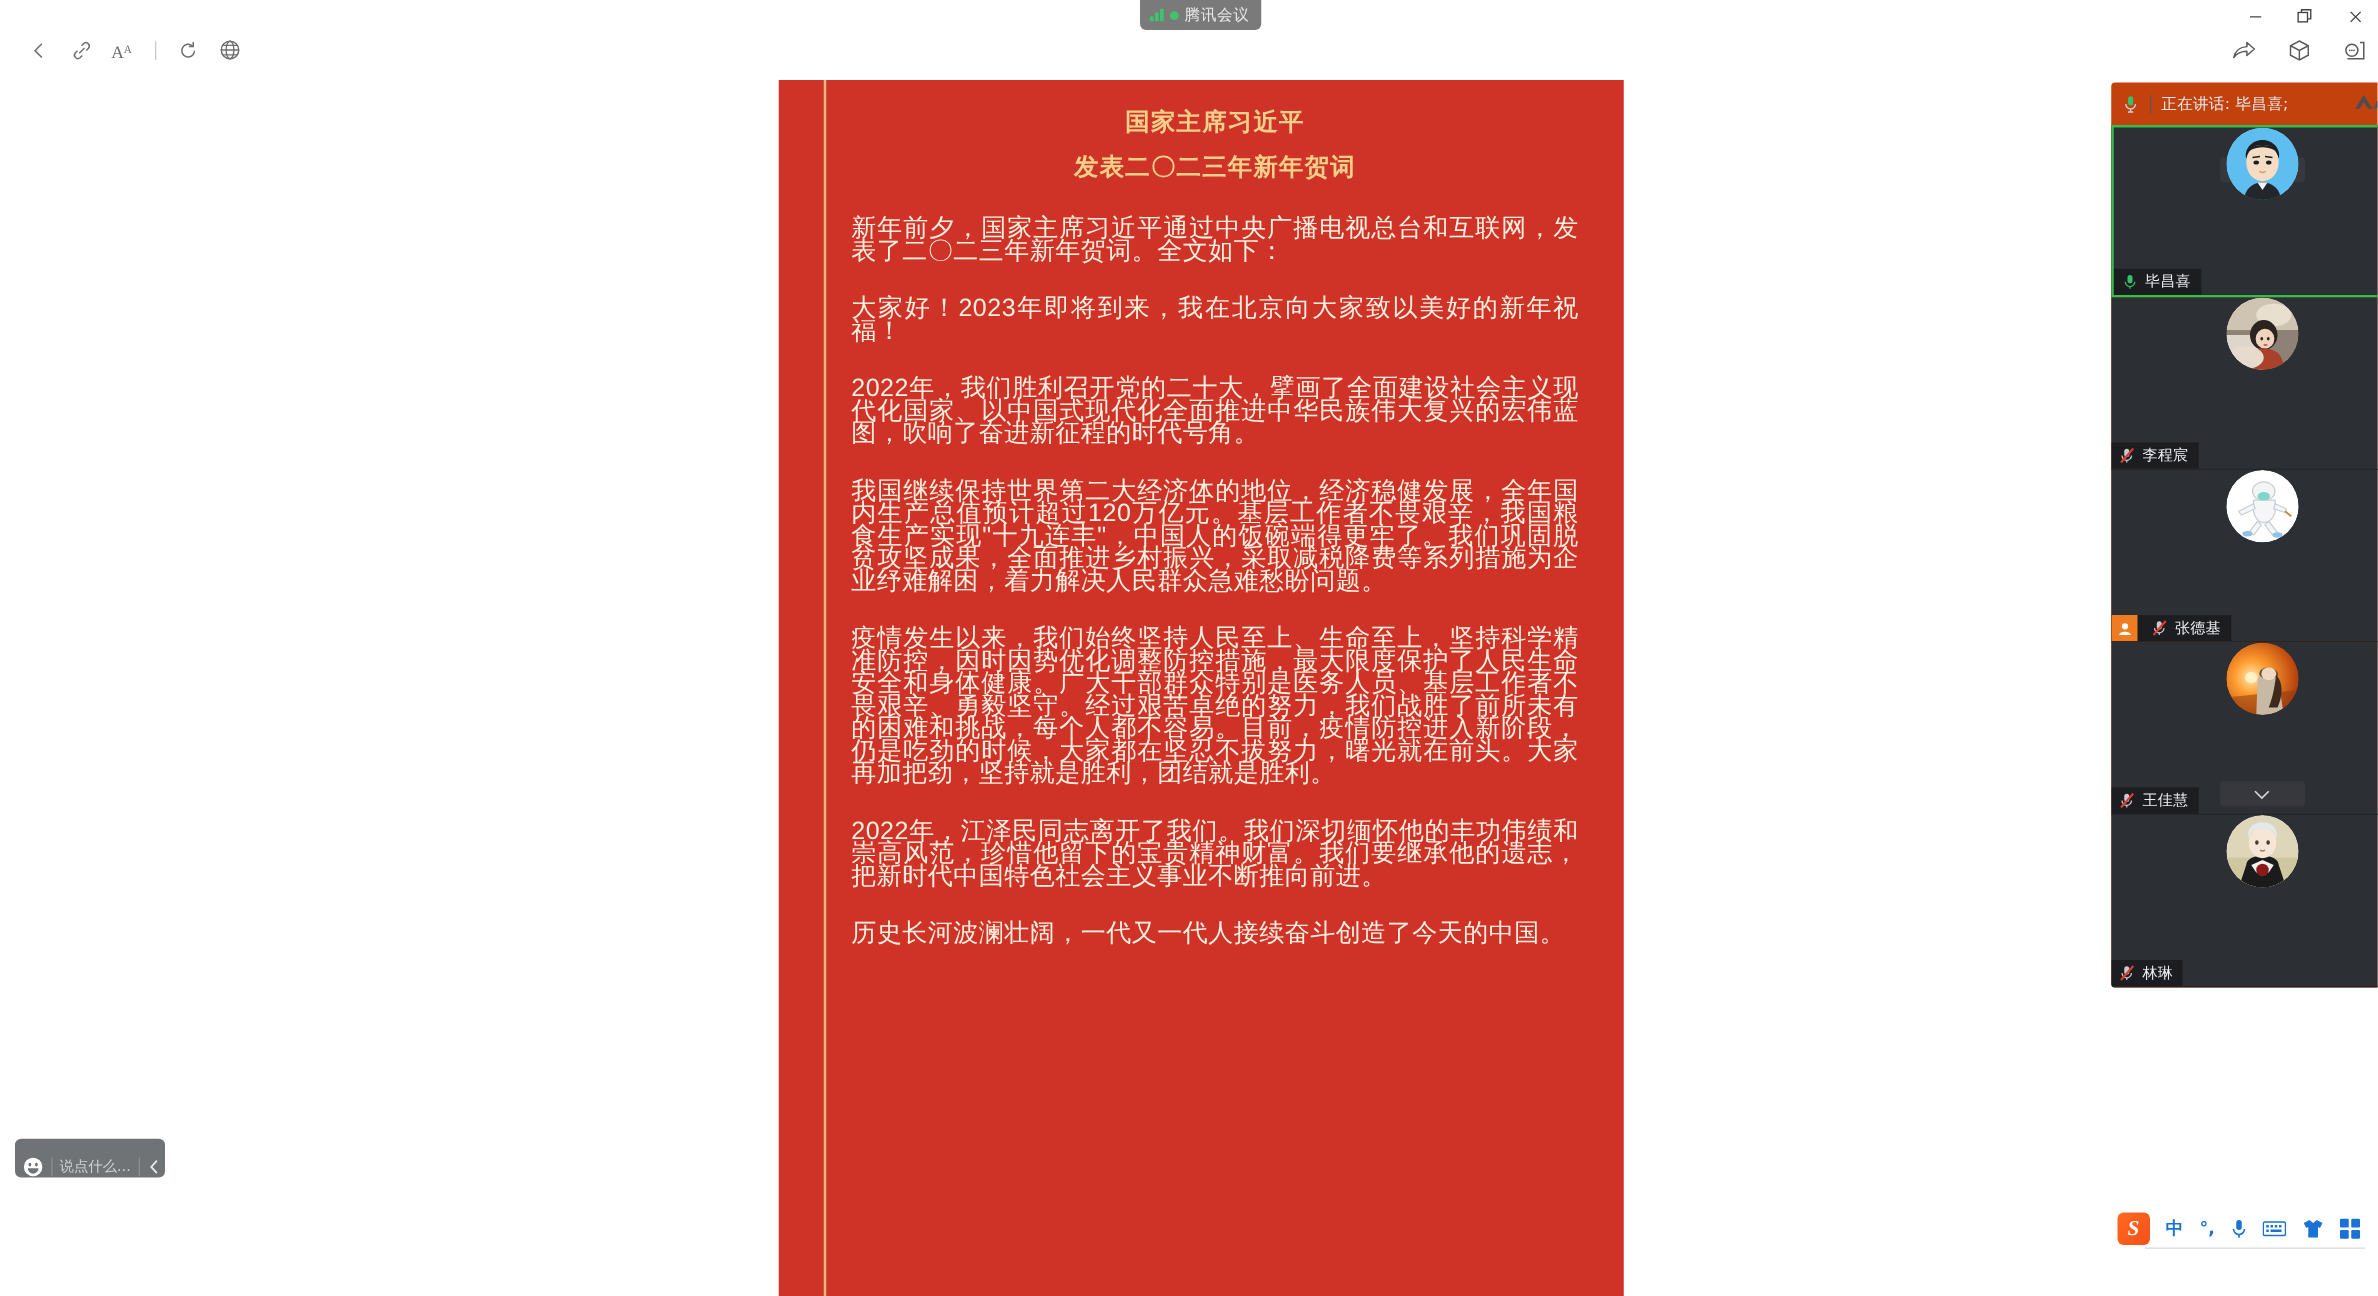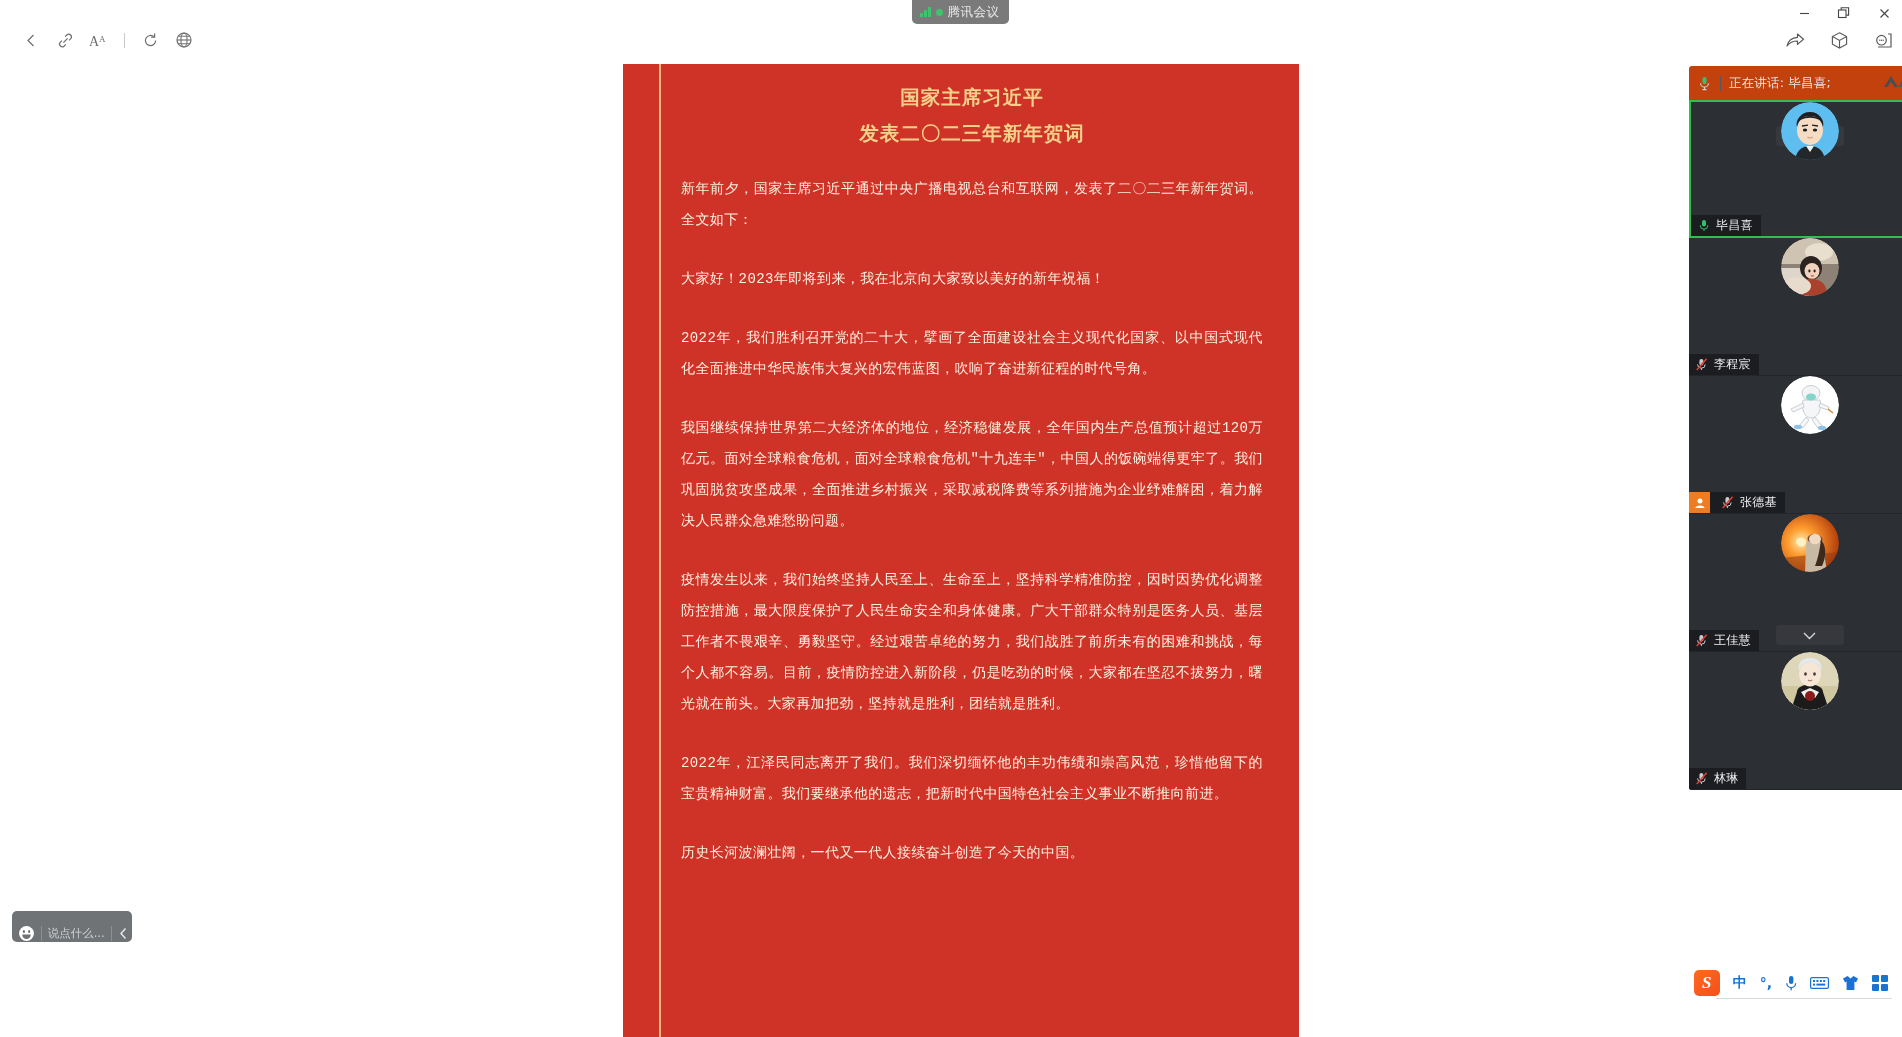--- a/index.html
+++ b/index.html
@@ -60,23 +60,23 @@
     background:#f0cf8a; opacity:.85;
   }
   .doc-inner { position:absolute; left:36px; top:0; width:640px; height:827px; padding:16px 36px 0 22px; }
   .doc-title {
     color:#f5d08a; text-align:center; font-weight:bold;
     font-size:19.5px; line-height:36px; letter-spacing:1px;
     font-family:"DejaVu Sans","Liberation Sans",sans-serif;
   }
   .doc-body { margin-top:22px; }
   .doc-body p {
-    color:#fdf0e0; font-size:14px; line-height:31px;
+    color:#fdf0e0; font-size:20px; line-height:18px;
     letter-spacing:.4px; margin-bottom:28px; text-align:justify;
-    font-family:Liberation Mono, monospace;
+    font-family:Liberation Sans, sans-serif;
   }
 
   
   .vc-panel {
     position:absolute; left:1651px; top:66px; width:241px; height:724px;
     background:#c2410c; border-radius:3px; overflow:hidden;margin-left:38px;
   }
   .vc-header {
     position:relative; height:34px; display:flex; align-items:center;
     padding:0 6px 0 8px; gap:8px;
@@ -249,21 +249,21 @@
     <div class="doc-rule"></div>
     <div class="doc-inner">
       <div class="doc-title">
         <div>国家主席习近平</div>
         <div>发表二〇二三年新年贺词</div>
       </div>
       <div class="doc-body">
         <p>新年前夕，国家主席习近平通过中央广播电视总台和互联网，发表了二〇二三年新年贺词。全文如下：</p>
         <p>大家好！2023年即将到来，我在北京向大家致以美好的新年祝福！</p>
         <p>2022年，我们胜利召开党的二十大，擘画了全面建设社会主义现代化国家、以中国式现代化全面推进中华民族伟大复兴的宏伟蓝图，吹响了奋进新征程的时代号角。</p>
-        <p>我国继续保持世界第二大经济体的地位，经济稳健发展，全年国内生产总值预计超过120万亿元。面对全球粮食危机，面对全球粮食危机"十九连丰"，中国人的饭碗端得更牢了。我们巩固脱贫攻坚成果，全面推进乡村振兴，采取减税降费等系列措施为企业纾难解困，着力解决人民群众急难愁盼问题。</p>
+        <p>我国继续保持世界第二大经济体的地位，经济稳健发展，全年国内生产总值预计超过120万亿元。基层工作者不畏艰辛，我国粮食生产实现"十九连丰"，中国人的饭碗端得更牢了。我们巩固脱贫攻坚成果，全面推进乡村振兴，采取减税降费等系列措施为企业纾难解困，着力解决人民群众急难愁盼问题。</p>
         <p>疫情发生以来，我们始终坚持人民至上、生命至上，坚持科学精准防控，因时因势优化调整防控措施，最大限度保护了人民生命安全和身体健康。广大干部群众特别是医务人员、基层工作者不畏艰辛、勇毅坚守。经过艰苦卓绝的努力，我们战胜了前所未有的困难和挑战，每个人都不容易。目前，疫情防控进入新阶段，仍是吃劲的时候，大家都在坚忍不拔努力，曙光就在前头。大家再加把劲，坚持就是胜利，团结就是胜利。</p>
         <p>2022年，江泽民同志离开了我们。我们深切缅怀他的丰功伟绩和崇高风范，珍惜他留下的宝贵精神财富。我们要继承他的遗志，把新时代中国特色社会主义事业不断推向前进。</p>
         <p>历史长河波澜壮阔，一代又一代人接续奋斗创造了今天的中国。</p>
       </div>
     </div>
   </div>
 
   <div class="vc-panel">
     <div class="vc-header">
       <span class="vc-mic-ic">

